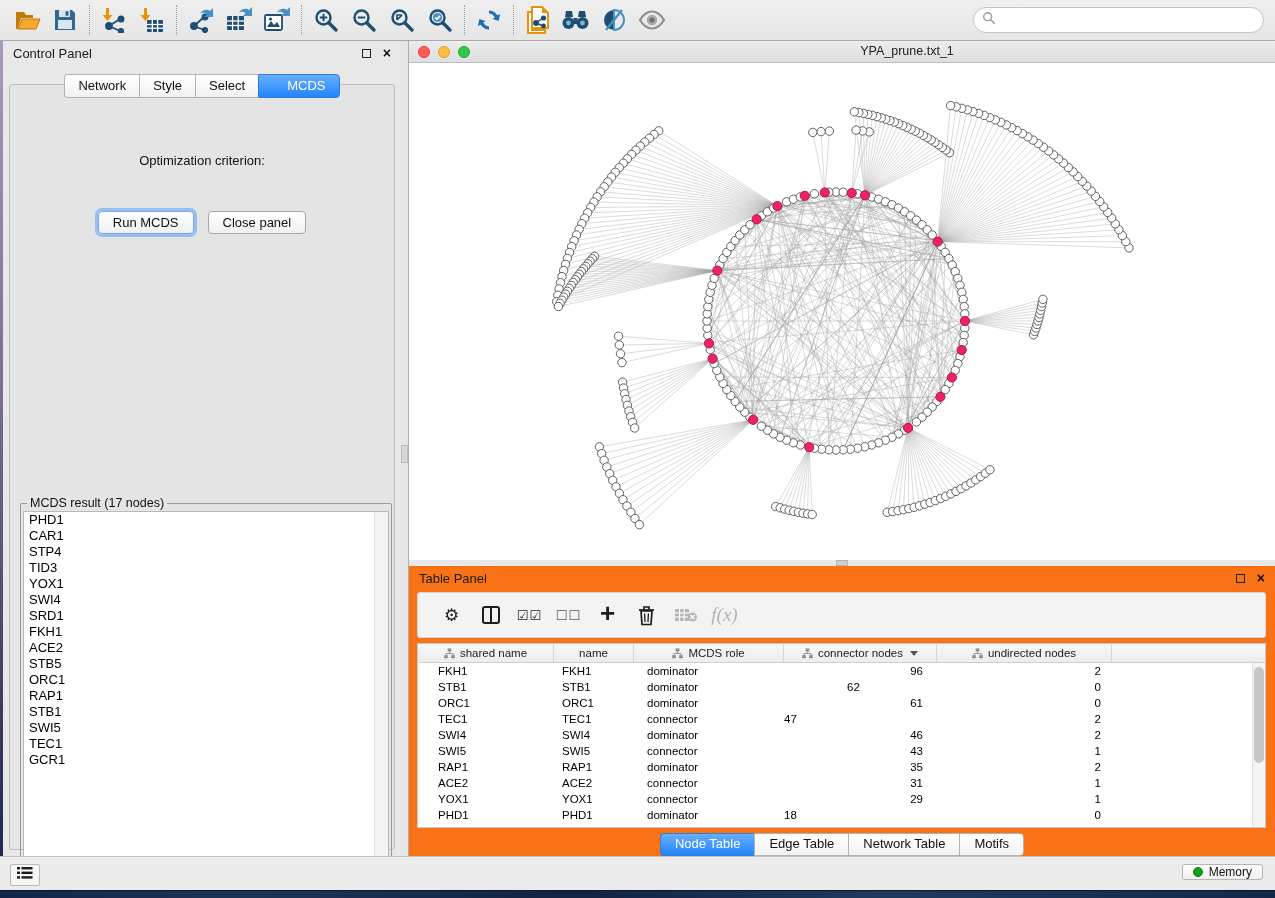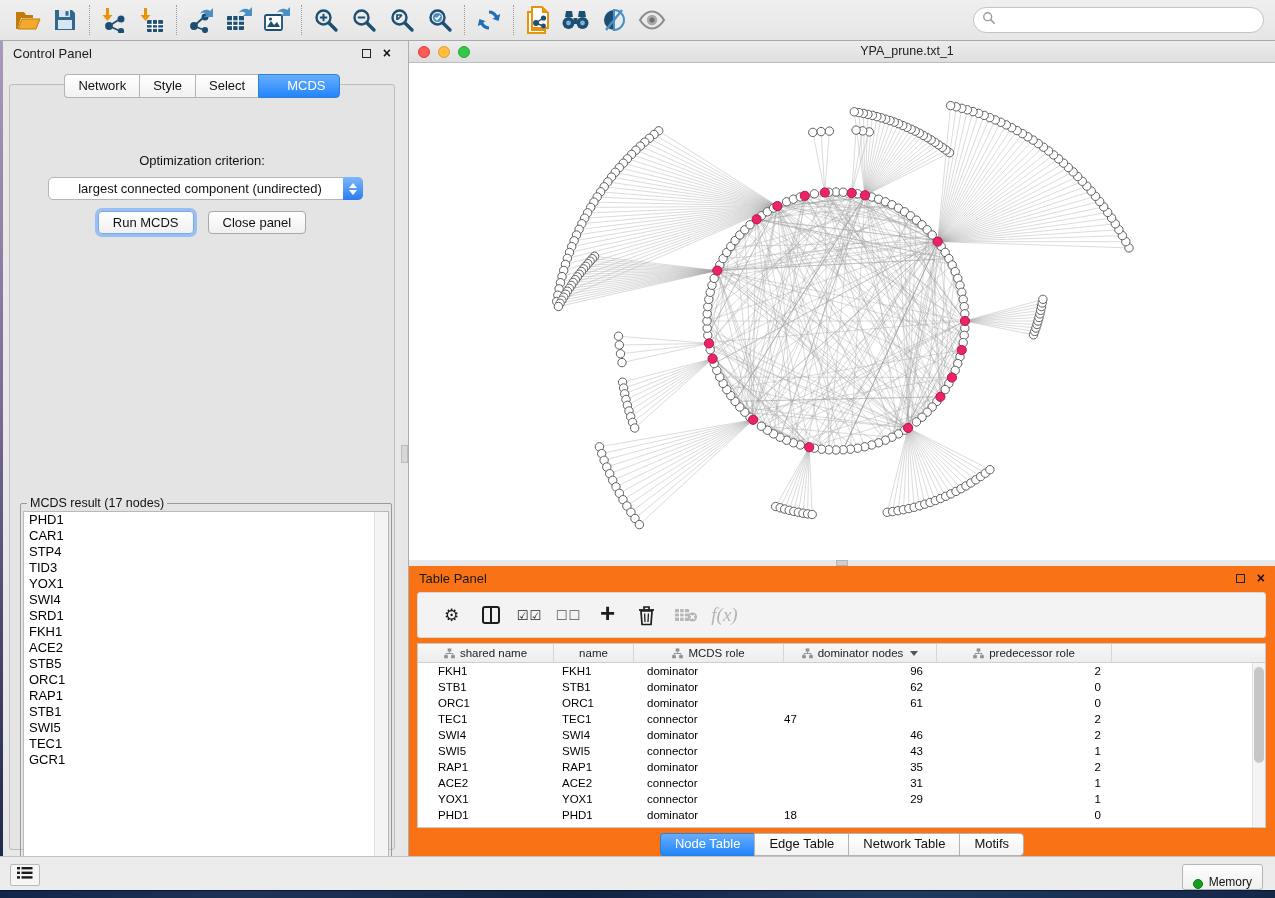--- a/index.html
+++ b/index.html
@@ -106,22 +106,22 @@
   .tp-tab { font-size:13px; padding:2px 14px 4px; background:linear-gradient(#fff,#f3f3f3);
      border:1px solid #b3b3b3; border-right:none; color:#111;text-align:right; }
   .tp-tab:first-child { border-radius:4px 0 0 4px; }
   .tp-tab:last-child { border-radius:0 4px 4px 0; border-right:1px solid #b3b3b3; }
   .tp-tab.active { background:linear-gradient(#67aefd,#2285fb); color:#fff; border-color:#2f7fd6; }
 
   
   .status-bar { position:absolute; left:0; top:856px; width:1275px; height:34px; background:#ececec; border-top:1px solid #c3c3c3; }
   .menu-btn { position:absolute; left:10px; top:7px; width:30px; height:22px; background:#f6f6f6;
      border:1px solid #b9b9b9; border-radius:2px; display:flex; align-items:center; justify-content:center; }
-  .memory-btn { position:absolute; right:12px; top:7px; height:26px; background:linear-gradient(#fdfdfd,#f0f0f0);
-     border:1px solid #b5b5b5; border-radius:3px; display:flex; align-items:flex-end; gap:6px; padding:0 10px; font-size:12px; color:#111; }
+  .memory-btn { position:absolute; right:12px; top:7px; height:16px; background:linear-gradient(#fdfdfd,#f0f0f0);
+     border:1px solid #b5b5b5; border-radius:3px; display:flex; align-items:center; gap:6px; padding:0 10px; font-size:12px; color:#111; }
   .mem-dot { width:10px; height:10px; border-radius:50%; background:#13a01e; border:1px solid #0c7a14; }
 </style>
 </head>
 <body>
 
 <div id="screen">
 
   <div class="toolbar">
     <span id="tb-icons" style="display: flex; align-items: center;">
         <span class="tb-btn">
@@ -299,27 +299,20 @@
 
   <div class="control-panel">
     <div class="dock-title">
       <span>Control Panel</span>
       <span class="spacer"></span>
       <span class="float-icon"></span>
       <span class="close-icon">×</span>
     </div>
     <div class="cp-content">
       <div class="opt-label">Optimization criterion:</div>
-      <div class="dropdown">
-        <span class="dd-text">largest connected component (undirected)</span>
-        <span class="dd-stepper">
-            <span class="dd-up"></span>
-            <span class="dd-down"></span>
-          </span>
-      </div>
       <div class="btn-row">
         <button class="btn focus-ring">Run MCDS</button>
         <button class="btn">Close panel</button>
       </div>
       <div class="result-box">
         <span class="result-legend">MCDS result (17 nodes)</span>
         <div class="result-list">
           <div id="result-items">
               <div class="result-item">PHD1</div>
               <div class="result-item">CAR1</div>
@@ -1194,48 +1187,48 @@
           </div>
           <div class="grid-hcell" style="width: 153px;">
             <svg class="tree" width="11" height="11" viewBox="0 0 12 12">
               <g fill="#8f8f8f">
                 <rect x="4" y="0.5" width="4" height="3.4"></rect>
                 <rect x="0.2" y="7.8" width="4" height="3.4"></rect>
                 <rect x="7.8" y="7.8" width="4" height="3.4"></rect>
               </g>
               <path d="M6 4v2M2.2 7.8V6h7.6v1.8" fill="none" stroke="#8f8f8f" stroke-width="1"></path>
             </svg>
-            <span>dominator nodes</span>
+            <span>connector nodes</span>
             <span class="sort-down"></span>
           </div>
           <div class="grid-hcell" style="width: 175px;">
             <svg class="tree" width="11" height="11" viewBox="0 0 12 12">
               <g fill="#8f8f8f">
                 <rect x="4" y="0.5" width="4" height="3.4"></rect>
                 <rect x="0.2" y="7.8" width="4" height="3.4"></rect>
                 <rect x="7.8" y="7.8" width="4" height="3.4"></rect>
               </g>
               <path d="M6 4v2M2.2 7.8V6h7.6v1.8" fill="none" stroke="#8f8f8f" stroke-width="1"></path>
             </svg>
-            <span>predecessor role</span>
+            <span>undirected nodes</span>
           </div>
         </div>
       <div id="grid-body">
           <div class="grid-row">
             <div class="grid-cell" style="width: 136px; text-align: left; padding-left: 20px;">FKH1</div>
             <div class="grid-cell" style="width: 80px; text-align: left; padding-left: 8px;">FKH1</div>
             <div class="grid-cell" style="width: 150px; text-align: left; padding-left: 13px;">dominator</div>
             <div class="grid-cell" style="width: 153px; text-align: right; padding-right: 14px;">96</div>
             <div class="grid-cell" style="width: 175px; text-align: right; padding-right: 11px;">2</div>
           </div>
           <div class="grid-row">
             <div class="grid-cell" style="width: 136px; text-align: left; padding-left: 20px;">STB1</div>
             <div class="grid-cell" style="width: 80px; text-align: left; padding-left: 8px;">STB1</div>
             <div class="grid-cell" style="width: 150px; text-align: left; padding-left: 13px;">dominator</div>
-            <div class="grid-cell" style="width: 153px; text-align: right; padding-right: 14px;">62</div>
+            <div class="grid-cell" style="width: 153px; text-align: center; padding-right: 14px;">62</div>
             <div class="grid-cell" style="width: 175px; text-align: right; padding-right: 11px;">0</div>
           </div>
           <div class="grid-row">
             <div class="grid-cell" style="width: 136px; text-align: left; padding-left: 20px;">ORC1</div>
             <div class="grid-cell" style="width: 80px; text-align: left; padding-left: 8px;">ORC1</div>
             <div class="grid-cell" style="width: 150px; text-align: left; padding-left: 13px;">dominator</div>
             <div class="grid-cell" style="width: 153px; text-align: right; padding-right: 14px;">61</div>
             <div class="grid-cell" style="width: 175px; text-align: right; padding-right: 11px;">0</div>
           </div>
           <div class="grid-row">

